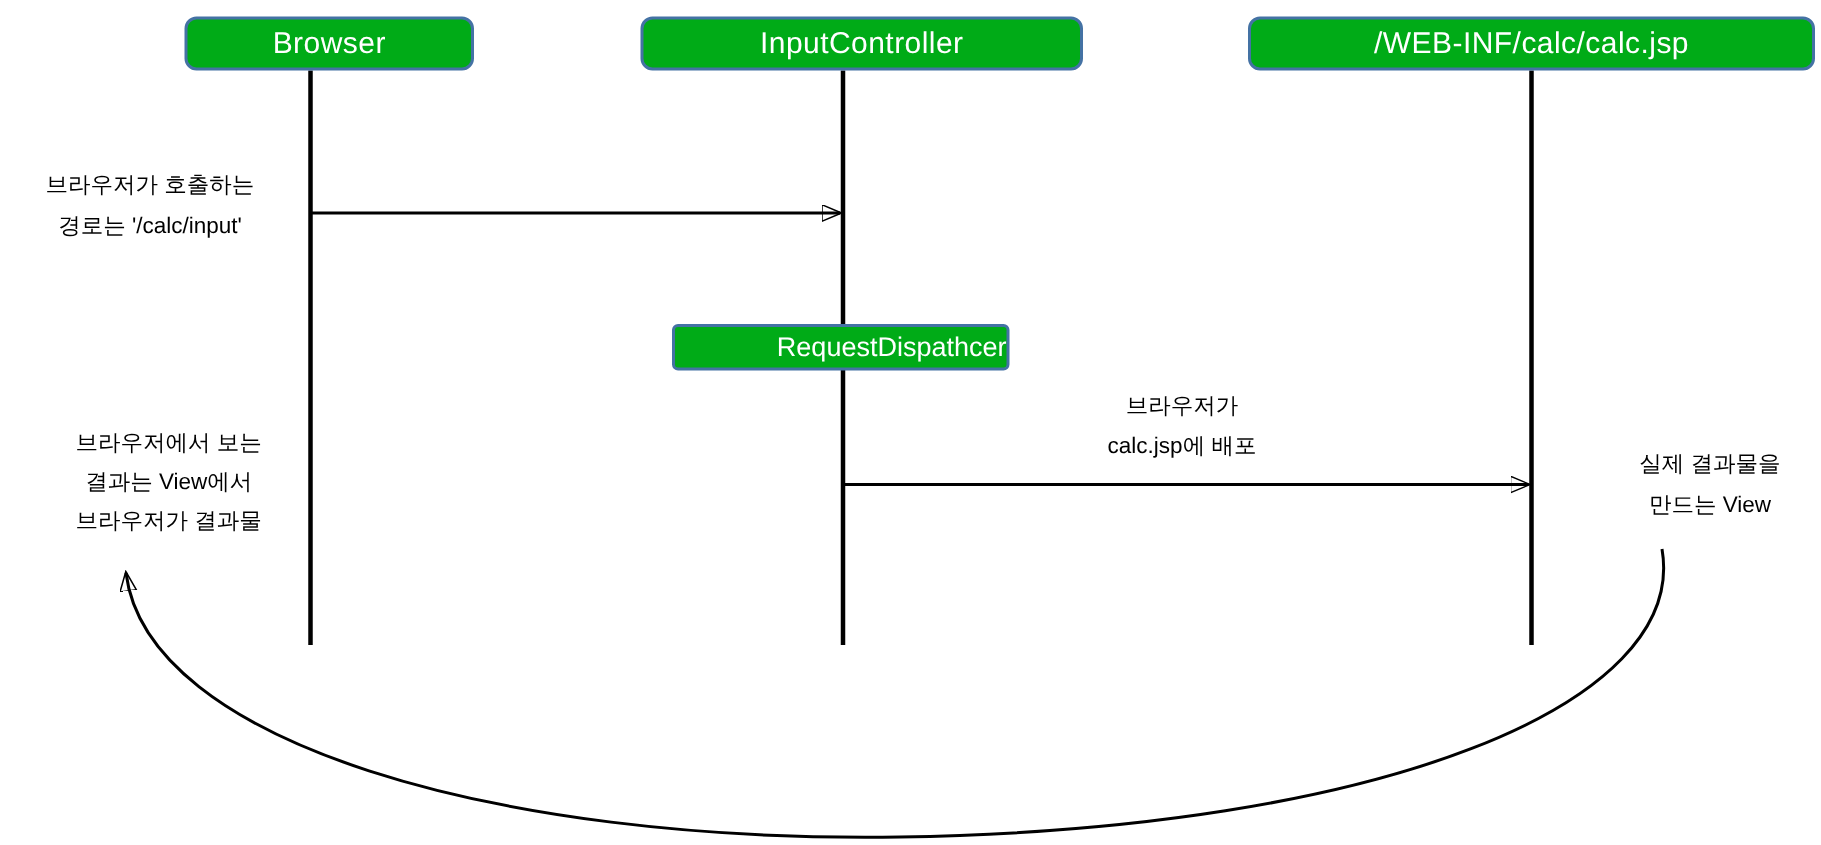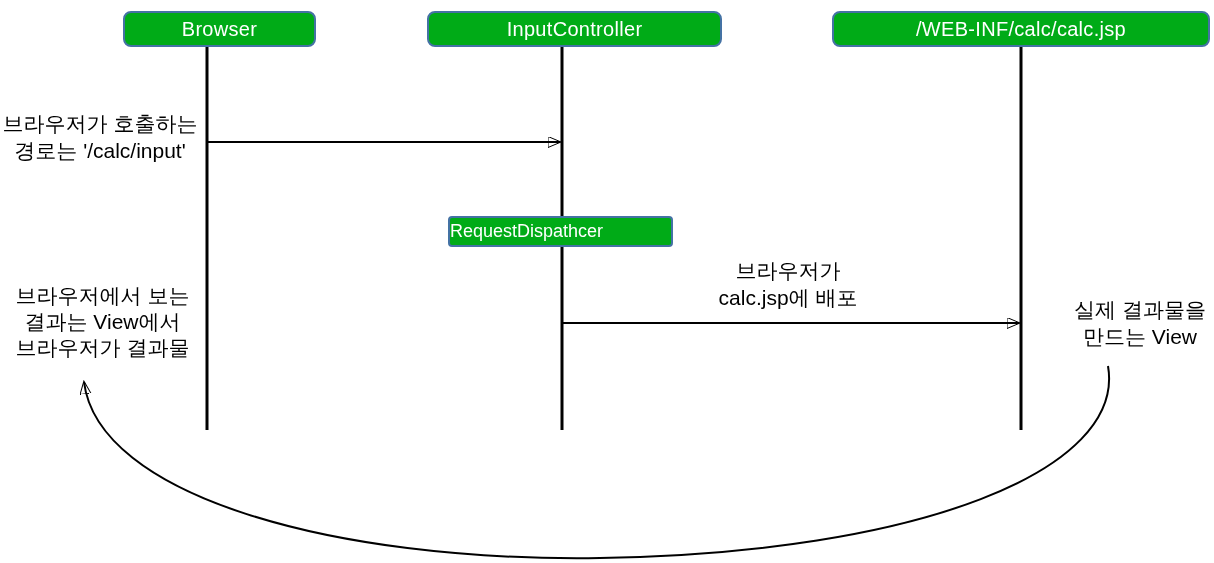--- a/index.html
+++ b/index.html
@@ -44,33 +44,33 @@
   }
   .dbox {
     position: absolute;
     box-sizing: border-box;
     background: var(--box-fill, #00ab17);
     border: 2px solid var(--box-border, #4472a4);
     border-radius: 4px;
     color: var(--box-text, #ffffff);
     display: flex;
     align-items: center;
-    justify-content: flex-start;
+    justify-content: flex-end;
     font-size: 18px;
     white-space: nowrap;
   }
   .note {
     position: absolute;
     color: var(--text-color, #000000);
     text-align: center;
-    font-size: 21px;
+    font-size: 15px;
     line-height: 27px;
     white-space: nowrap;
   }
-  .note.tight { line-height: 26px; }
+  .note.tight { line-height: 26px; padding-left: 10px; }
 </style>
 </head>
 <body>
 
 <div class="canvas">
 
   <svg class="wires" viewBox="0 0 1214 563" aria-hidden="true">
     <defs>
       <marker id="arrowhead" markerUnits="userSpaceOnUse" markerWidth="14" markerHeight="12" refX="12" refY="5.5" orient="auto">
         <path d="M0,0 L13,5.5 L0,11 Z" fill="#000000" stroke="none"></path>

